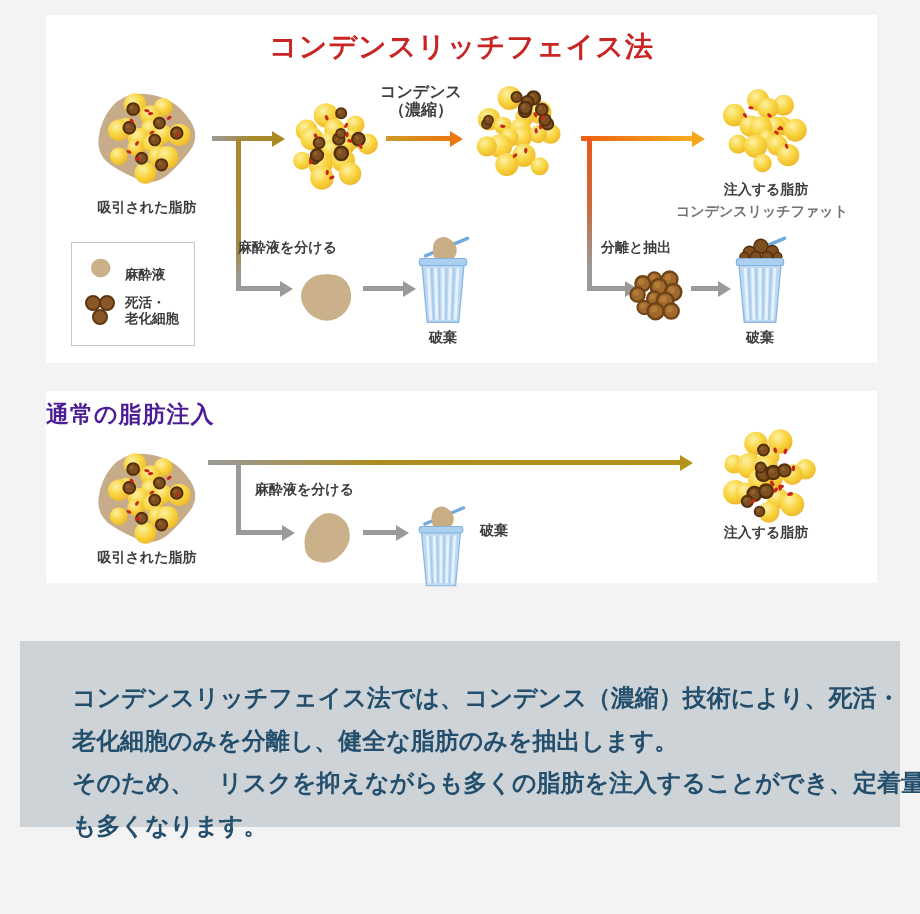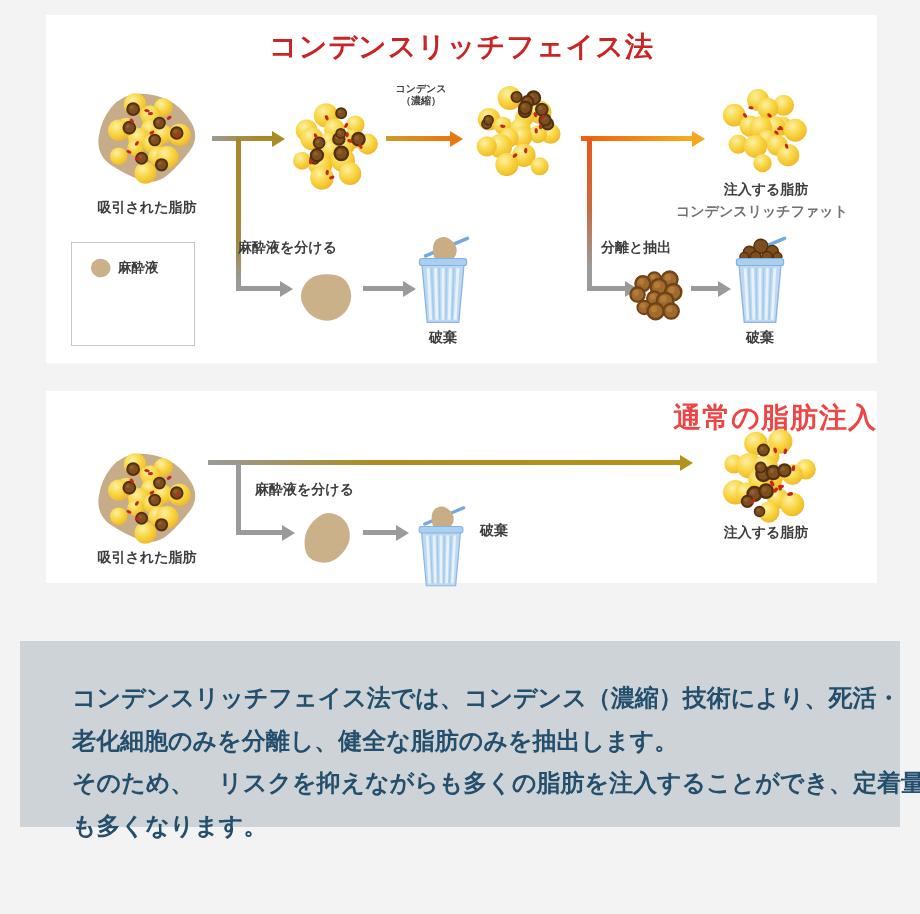--- a/index.html
+++ b/index.html
@@ -12,24 +12,24 @@
   .panel { position:absolute; background:#ffffff; }
   #panel1 { left:46px; top:15px;  width:831px; height:348px; }
   #panel2 { left:46px; top:391px; width:831px; height:192px; }
   #desc   { position:absolute; left:20px; top:641px; width:880px; height:186px; background:#ced3d7; }
 
   .abs { position:absolute; }
   .lbl { position:absolute; font-weight:700; color:#3e3e3e; font-size:14px; white-space:nowrap; line-height:1.15; }
   .ctr { transform:translateX(-50%); text-align:center; }
   .p1-title { position:absolute; left:0; top:13px; width:100%; text-align:center;
               font-size:28px; font-weight:700; color:#c92525; letter-spacing:1px; }
-  .p2-title { position:absolute; left:0; top:8px; width:100%; text-align:right;
-              font-size:28px; font-weight:700; color:#ef4444; letter-spacing:1px; }
+  .p2-title { position:absolute; left:0; top:8px; width:100%; text-align:left;
+              font-size:23px; font-weight:700; color:#4c1d95; letter-spacing:1px; }
   .red-lbl { color:#737373; }
-  .small-lbl { font-size:10px; }
+  .small-lbl { font-size:16px; }
 
   
   .arrow { position:absolute; height:5px; --hc:#9a9a9a; background:#9a9a9a; }
   .arrow::after { content:""; position:absolute; right:-12px; top:50%; transform:translateY(-50%);
                   width:0; height:0; border-left:13px solid var(--hc);
                   border-top:8px solid transparent; border-bottom:8px solid transparent; }
   .arr-gray     { background:#9a9a9a; --hc:#9a9a9a; }
   .arr-graygold { background:linear-gradient(90deg,#9a9a9a 0%,#a8882c 70%); --hc:#ab8a26; }
   .arr-longgold { background:linear-gradient(90deg,#9a9a9a 0%,#ac8c22 35%,#b5921a 100%); --hc:#b5921a; }
   .arr-orange   { background:linear-gradient(90deg,#cf9b28 0%,#ea7710 100%); --hc:#ea7710; }
@@ -37,21 +37,21 @@
 
   
   .vbranch { position:absolute; width:5px; }
   .vb-gold { background:linear-gradient(180deg,#a8882c 0%,#a5893c 70%,#9a9a9a 95%); }
   .vb-fire { background:linear-gradient(180deg,#e9581a 0%,#c96a3a 45%,#9a9a9a 85%); }
   .vb-gray { background:#9a9a9a; }
 
   .legend { position:absolute; left:25px; top:227px; width:124px; height:104px;
             background:#fff; border:1px solid #c6c6c6; padding:10px 8px 8px 10px;
             display:flex; flex-direction:column; gap:10px; }
-  .legend-row { display:flex; align-items:center; }
+  .legend-row { display:flex; align-items:flex-end; gap:7px; }
   .legend-row .txt { font-size:13.5px; font-weight:700; color:#3e3e3e; line-height:1.2; }
 
   .desc-text { position:absolute; left:52px; top:36px;
                font-family:"Liberation Serif", serif; font-weight:600;
                font-size:24px; line-height:42.5px; color:#234f6d; white-space:nowrap; }
   svg { display:block; }
 </style>
 </head>
 <body>
 
@@ -109,20 +109,31 @@
         <ellipse cx="73.19359205918843" cy="61.171621536112795" rx="2.8000000000000003" ry="1.6800000000000002" fill="#c6271a" transform="rotate(153 73.19359205918843 61.171621536112795)"></ellipse>
       </svg>
     <div class="lbl ctr" style="left:101px;top:184px">吸引された脂肪</div>
 
     <div class="legend">
       <div class="legend-row">
         <svg width="36" height="30" viewBox="0 0 38 32">
             <path d="M29.2,20.1 Q27.2,24.2 23.1,25.4 Q19.0,26.6 15.3,25.0 Q11.6,23.4 10.1,19.7 Q8.6,16.0 10.1,12.3 Q11.7,8.7 15.3,7.0 Q19.0,5.4 23.1,6.6 Q27.1,7.9 29.2,11.9 Q31.2,16.0 29.2,20.1 Z" fill="#cbb189"></path>
           </svg>
         <span class="txt">麻酔液</span>
+      </div>
+      <div class="legend-row">
+        <svg width="36" height="34" viewBox="0 0 36 34">
+          <circle cx="11" cy="10" r="7" fill="#8a5826" stroke="#5f3610" stroke-width="2"></circle>
+          <circle cx="25" cy="10" r="7" fill="#8a5826" stroke="#5f3610" stroke-width="2"></circle>
+          <circle cx="18" cy="24" r="7" fill="#8a5826" stroke="#5f3610" stroke-width="2"></circle>
+        </svg>
+        <span class="txt">
+          <span>死活・</span><br>
+          <span>老化細胞</span>
+        </span>
       </div>
     </div>
 
     <div class="arrow arr-graygold" style="left:166px;top:121px;width:61px"></div>
 
     <div class="vbranch vb-gold" style="left:190px;top:123px;height:151px"></div>
     <div class="arrow arr-gray" style="left:190px;top:271px;width:45px"></div>
 
     <div class="lbl" style="left:192px;top:224px">麻酔液を分ける</div>
 

